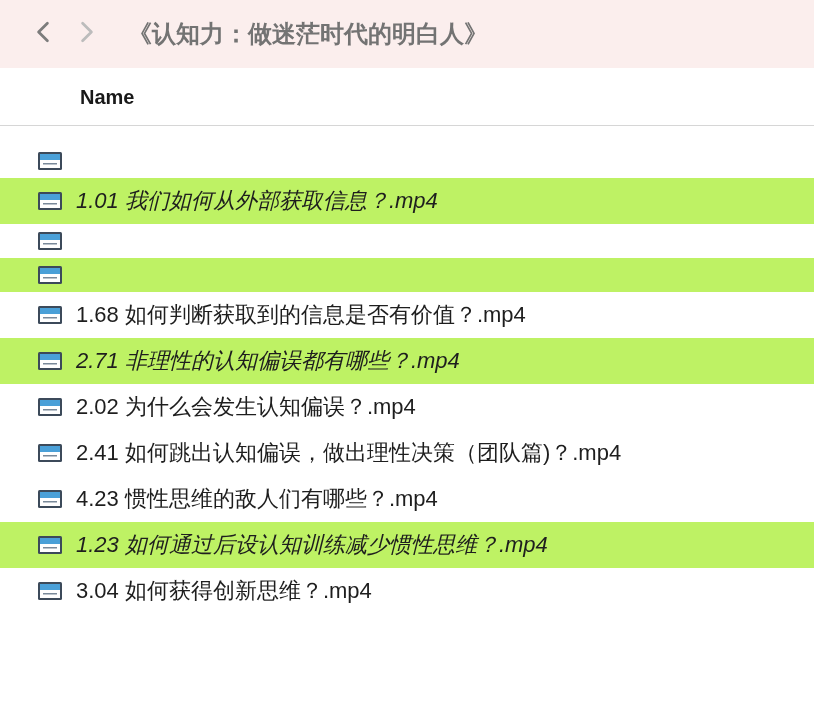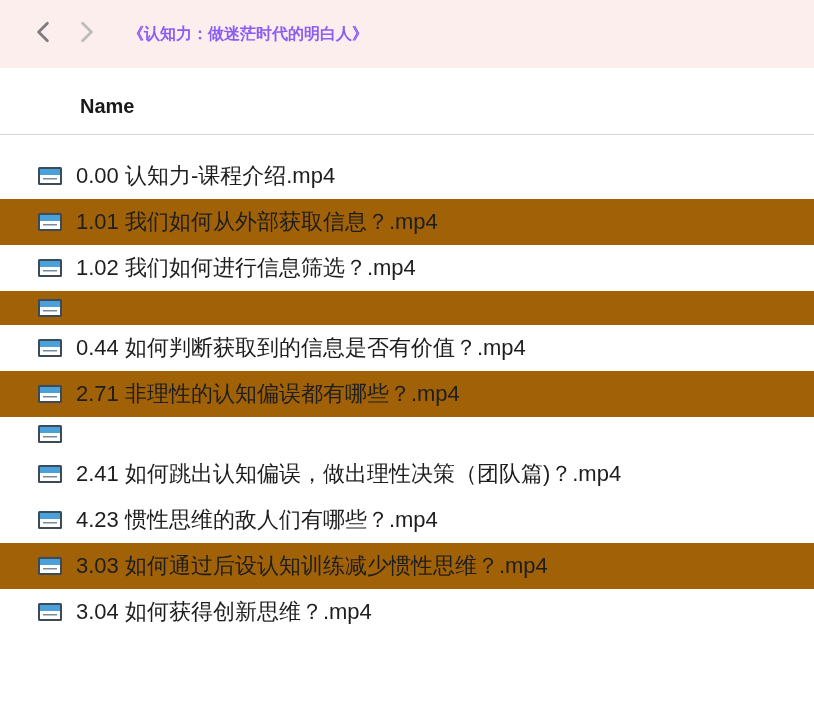--- a/index.html
+++ b/index.html
@@ -29,29 +29,28 @@
       user-select: none;
       padding: 0 6px;
     }
     .nav-arrow.back {
       color: #7c7c7c;
     }
     .nav-arrow.forward {
       color: #b8b8b8;
     }
     .title {
-      font-size: 16px;
+      font-size: 24px;
       font-weight: 700;
-      color: #8b5cf6;
+      color: #737373;
       margin-left: 10px;
     }
     .column-header {
       padding: 18px 0 16px 80px;
       background: #ffffff;
-      margin-top: 9px;
     }
     .column-header-text {
       font-size: 20px;
       font-weight: 700;
       color: #191919;
     }
     .divider {
       height: 1px;
       background: #d6d6d6;
       width: 100%;
@@ -59,21 +58,22 @@
     .file-list {
       padding-top: 18px;
     }
     .file-row {
       display: flex;
       align-items: center;
       padding: 8px 0 8px 38px;
       gap: 14px;
     }
     .file-row.alt {
-      background: #a16207;
+      background: #bef264;
+      font-style: italic;
     }
     .file-icon {
       width: 24px;
       height: 18px;
       flex-shrink: 0;
     }
     .file-icon svg {
       width: 100%;
       height: 100%;
       display: block;
@@ -111,21 +111,20 @@
 <div class="file-list" id="file-list">
   <div class="file-row">
     <span class="file-icon">
       <svg viewBox="0 0 24 18">
         <rect x="0" y="0" width="24" height="18" rx="1.5" fill="#3c4a5a"></rect>
         <rect x="2" y="2" width="20" height="6" fill="#4aa0d8"></rect>
         <rect x="2" y="8" width="20" height="8" fill="#ffffff"></rect>
         <rect x="5" y="11" width="14" height="1.5" fill="#7a8a9a"></rect>
       </svg>
     </span>
-    <span class="file-name">0.00 认知力-课程介绍.mp4</span>
   </div>
 
   <div class="file-row alt">
     <span class="file-icon">
       <svg viewBox="0 0 24 18">
         <rect x="0" y="0" width="24" height="18" rx="1.5" fill="#3c4a5a"></rect>
         <rect x="2" y="2" width="20" height="6" fill="#4aa0d8"></rect>
         <rect x="2" y="8" width="20" height="8" fill="#ffffff"></rect>
         <rect x="5" y="11" width="14" height="1.5" fill="#7a8a9a"></rect>
       </svg>
@@ -135,44 +134,43 @@
 
   <div class="file-row">
     <span class="file-icon">
       <svg viewBox="0 0 24 18">
         <rect x="0" y="0" width="24" height="18" rx="1.5" fill="#3c4a5a"></rect>
         <rect x="2" y="2" width="20" height="6" fill="#4aa0d8"></rect>
         <rect x="2" y="8" width="20" height="8" fill="#ffffff"></rect>
         <rect x="5" y="11" width="14" height="1.5" fill="#7a8a9a"></rect>
       </svg>
     </span>
-    <span class="file-name">1.02 我们如何进行信息筛选？.mp4</span>
-  </div>
-
-  <div class="file-row alt">
-    <span class="file-icon">
-      <svg viewBox="0 0 24 18">
-        <rect x="0" y="0" width="24" height="18" rx="1.5" fill="#3c4a5a"></rect>
-        <rect x="2" y="2" width="20" height="6" fill="#4aa0d8"></rect>
-        <rect x="2" y="8" width="20" height="8" fill="#ffffff"></rect>
-        <rect x="5" y="11" width="14" height="1.5" fill="#7a8a9a"></rect>
-      </svg>
-    </span>
-  </div>
-
-  <div class="file-row">
-    <span class="file-icon">
-      <svg viewBox="0 0 24 18">
-        <rect x="0" y="0" width="24" height="18" rx="1.5" fill="#3c4a5a"></rect>
-        <rect x="2" y="2" width="20" height="6" fill="#4aa0d8"></rect>
-        <rect x="2" y="8" width="20" height="8" fill="#ffffff"></rect>
-        <rect x="5" y="11" width="14" height="1.5" fill="#7a8a9a"></rect>
-      </svg>
-    </span>
-    <span class="file-name">0.44 如何判断获取到的信息是否有价值？.mp4</span>
+  </div>
+
+  <div class="file-row alt">
+    <span class="file-icon">
+      <svg viewBox="0 0 24 18">
+        <rect x="0" y="0" width="24" height="18" rx="1.5" fill="#3c4a5a"></rect>
+        <rect x="2" y="2" width="20" height="6" fill="#4aa0d8"></rect>
+        <rect x="2" y="8" width="20" height="8" fill="#ffffff"></rect>
+        <rect x="5" y="11" width="14" height="1.5" fill="#7a8a9a"></rect>
+      </svg>
+    </span>
+  </div>
+
+  <div class="file-row">
+    <span class="file-icon">
+      <svg viewBox="0 0 24 18">
+        <rect x="0" y="0" width="24" height="18" rx="1.5" fill="#3c4a5a"></rect>
+        <rect x="2" y="2" width="20" height="6" fill="#4aa0d8"></rect>
+        <rect x="2" y="8" width="20" height="8" fill="#ffffff"></rect>
+        <rect x="5" y="11" width="14" height="1.5" fill="#7a8a9a"></rect>
+      </svg>
+    </span>
+    <span class="file-name">1.68 如何判断获取到的信息是否有价值？.mp4</span>
   </div>
 
   <div class="file-row alt">
     <span class="file-icon">
       <svg viewBox="0 0 24 18">
         <rect x="0" y="0" width="24" height="18" rx="1.5" fill="#3c4a5a"></rect>
         <rect x="2" y="2" width="20" height="6" fill="#4aa0d8"></rect>
         <rect x="2" y="8" width="20" height="8" fill="#ffffff"></rect>
         <rect x="5" y="11" width="14" height="1.5" fill="#7a8a9a"></rect>
       </svg>
@@ -182,20 +180,21 @@
 
   <div class="file-row">
     <span class="file-icon">
       <svg viewBox="0 0 24 18">
         <rect x="0" y="0" width="24" height="18" rx="1.5" fill="#3c4a5a"></rect>
         <rect x="2" y="2" width="20" height="6" fill="#4aa0d8"></rect>
         <rect x="2" y="8" width="20" height="8" fill="#ffffff"></rect>
         <rect x="5" y="11" width="14" height="1.5" fill="#7a8a9a"></rect>
       </svg>
     </span>
+    <span class="file-name">2.02 为什么会发生认知偏误？.mp4</span>
   </div>
 
 
   <div class="file-row">
     <span class="file-icon">
       <svg viewBox="0 0 24 18">
         <rect x="0" y="0" width="24" height="18" rx="1.5" fill="#3c4a5a"></rect>
         <rect x="2" y="2" width="20" height="6" fill="#4aa0d8"></rect>
         <rect x="2" y="8" width="20" height="8" fill="#ffffff"></rect>
         <rect x="5" y="11" width="14" height="1.5" fill="#7a8a9a"></rect>
@@ -219,21 +218,21 @@
 
   <div class="file-row alt">
     <span class="file-icon">
       <svg viewBox="0 0 24 18">
         <rect x="0" y="0" width="24" height="18" rx="1.5" fill="#3c4a5a"></rect>
         <rect x="2" y="2" width="20" height="6" fill="#4aa0d8"></rect>
         <rect x="2" y="8" width="20" height="8" fill="#ffffff"></rect>
         <rect x="5" y="11" width="14" height="1.5" fill="#7a8a9a"></rect>
       </svg>
     </span>
-    <span class="file-name">3.03 如何通过后设认知训练减少惯性思维？.mp4</span>
+    <span class="file-name">1.23 如何通过后设认知训练减少惯性思维？.mp4</span>
   </div>
 
   <div class="file-row">
     <span class="file-icon">
       <svg viewBox="0 0 24 18">
         <rect x="0" y="0" width="24" height="18" rx="1.5" fill="#3c4a5a"></rect>
         <rect x="2" y="2" width="20" height="6" fill="#4aa0d8"></rect>
         <rect x="2" y="8" width="20" height="8" fill="#ffffff"></rect>
         <rect x="5" y="11" width="14" height="1.5" fill="#7a8a9a"></rect>
       </svg>

